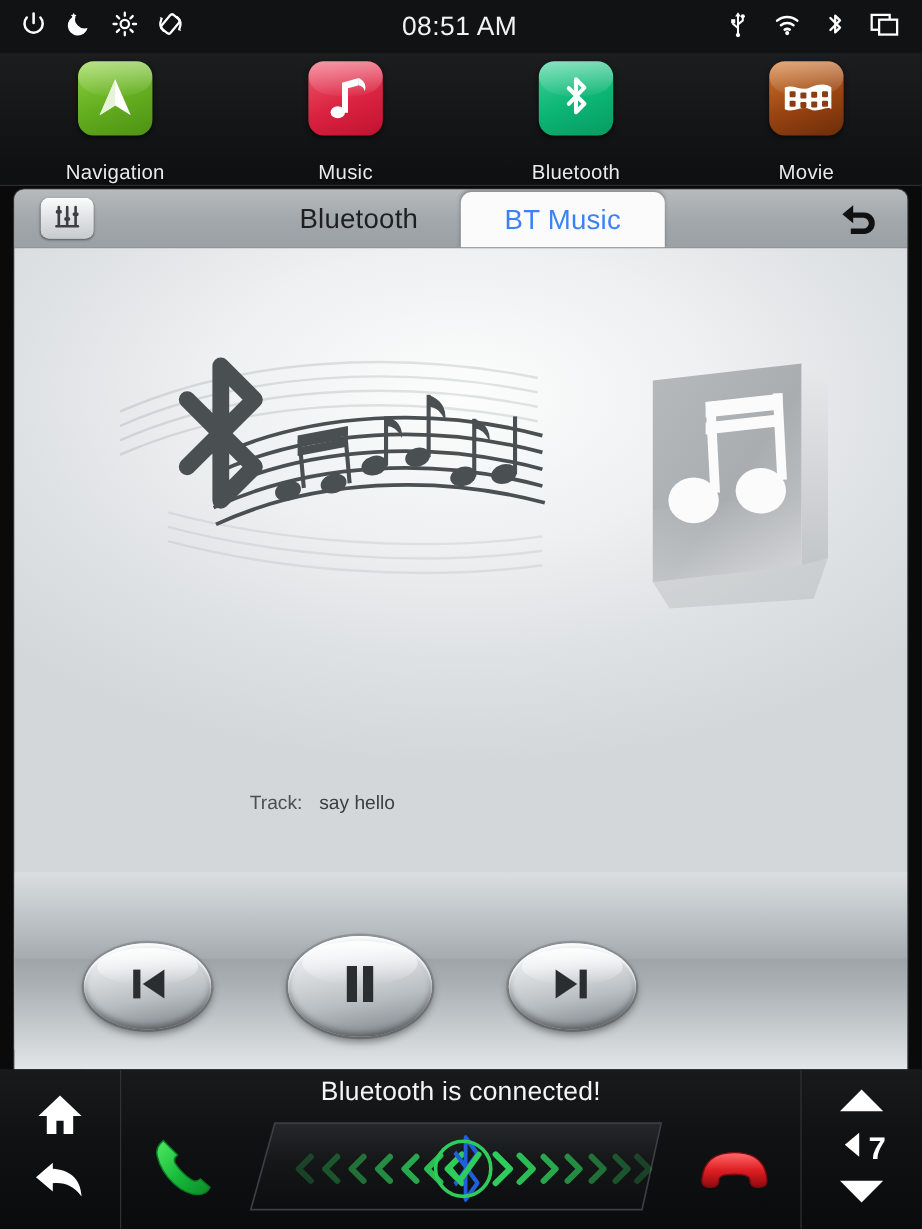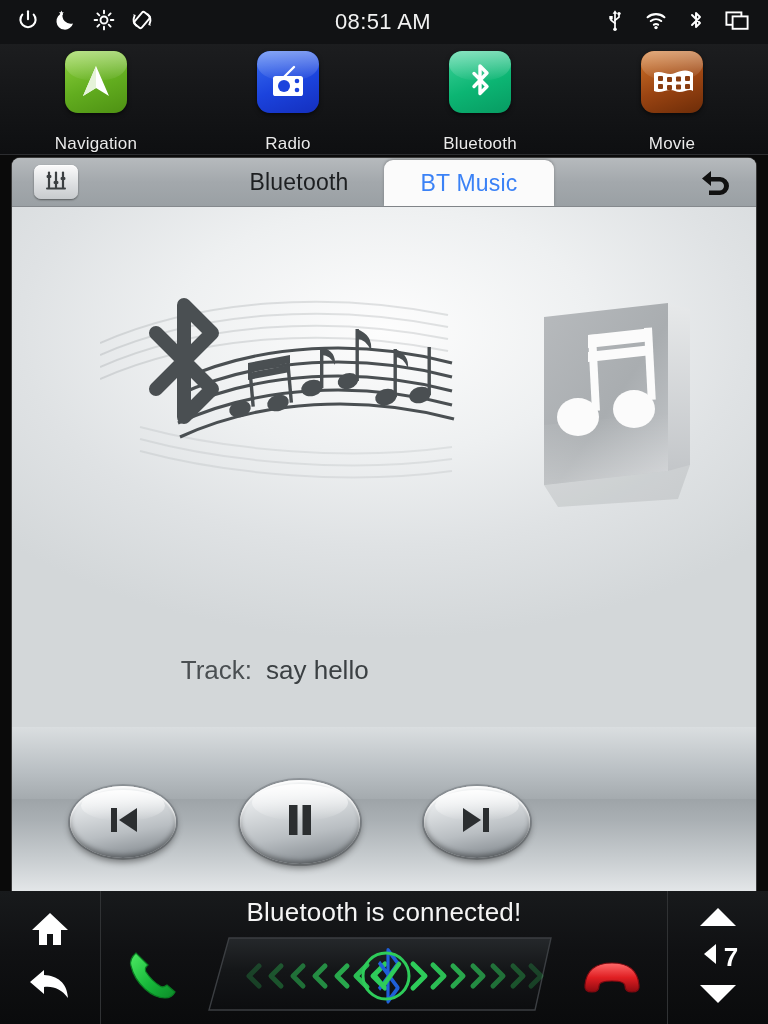--- a/index.html
+++ b/index.html
@@ -100,21 +100,21 @@
     background:linear-gradient(180deg,#9ea4a8 0%,#a9afb3 22%,#c6cbce 62%,#e4e7e9 100%);
   }
   .stage::before{
     content:"";position:absolute;left:0;top:520px;width:100%;height:74px;
     background:linear-gradient(180deg,#dadee0 0%,#b9bfc3 60%,#a3a9ad 100%);
   }
   .bt-art{position:absolute;left:88px;top:78px;width:360px;height:200px;}
   .album-art{position:absolute;right:38px;top:88px;width:190px;height:215px;}
 
   .meta{position:absolute;left:0;top:448px;width:100%;}
-  .meta-row{display:flex;align-items:baseline;font-size:26px;color:#3b4043;line-height:30px;}
+  .meta-row{display:flex;align-items:baseline;font-size:16px;color:#3b4043;line-height:30px;}
   .meta-key{width:240px;text-align:right;padding-right:14px;color:#4a4f52;}
   .meta-val{color:#3b4043;text-align:center;}
 
   .transport{
     position:absolute;left:0;top:555px;width:100%;height:120px;
     display:flex;align-items:center;padding-left:58px;gap:64px;z-index:3;
   }
   .tbtn{
     position:relative;border-radius:50%;
     background:linear-gradient(170deg,#fbfcfc 0%,#e3e6e8 26%,#b9bec2 62%,#8d9398 88%,#6f7479 100%);
@@ -154,21 +154,21 @@
     width:100px;display:flex;flex-direction:column;align-items:center;
     justify-content:space-around;padding:12px 0;
     border-right:1px solid #303234;
   }
   .bb-center{flex:1;position:relative;display:flex;flex-direction:column;align-items:center;}
   .bb-right{
     width:100px;display:flex;flex-direction:column;align-items:center;
     justify-content:space-between;padding:14px 0;
     border-left:1px solid #303234;
   }
-  .bb-status{color:#f5f5f5;font-size:26px;margin-top:6px;letter-spacing:.2px;}
+  .bb-status{color:#f5f5f5;font-size:22px;margin-top:6px;letter-spacing:.2px;}
   .visual-wrap{position:relative;width:100%;flex:1;display:flex;align-items:center;justify-content:center;}
   .phone-btn{position:absolute;top:50%;transform:translateY(-50%);}
   .phone-green{left:22px;}
   .phone-red{right:22px;}
   .visualizer{
     position:relative;width:370px;height:82px;
     display:flex;align-items:center;justify-content:center;
   }
   .vol-num{display:flex;align-items:center;gap:4px;color:#fff;font-size:26px;font-weight:bold;}
 </style>
@@ -261,30 +261,28 @@
       <div class="app">
         <div class="app-ico ic-nav">
           <svg width="38" height="40" viewBox="0 0 38 40">
               <path d="M19 4 L32 34 L19 26 L6 34 Z" fill="#fff"></path>
               <path d="M19 4 L19 26 L6 34 Z" fill="#e6f3da"></path>
             </svg>
         </div>
         <div class="app-label">Navigation</div>
       </div>
       <div class="app">
-        <div class="app-ico ic-radio">
-          <svg width="40" height="36" viewBox="0 0 40 36">
-              <path d="M16 13 L26 3" stroke="#fff" stroke-width="2.4" fill="none" stroke-linecap="round"></path>
-              <rect x="5" y="12" width="30" height="20" rx="2.6" fill="#fff"></rect>
-              <circle cx="16" cy="22" r="6" fill="#1b43dd"></circle>
-              <circle cx="29" cy="17" r="2.3" fill="#1b43dd"></circle>
-              <circle cx="29" cy="26" r="2.3" fill="#1b43dd"></circle>
-            </svg>
-        </div>
-        <div class="app-label">Radio</div>
+        <div class="app-ico ic-music">
+          <svg width="34" height="40" viewBox="0 0 34 40">
+              <path d="M14 32V7l14-4v6L19 11.5V32z" fill="#fff"></path>
+              <ellipse cx="10.5" cy="31.5" rx="6" ry="5" fill="#fff"></ellipse>
+              <path d="M28 3v6c2.8 1 4.6 2.6 5 5 1.4-3.8.2-8.6-5-11z" fill="#fff"></path>
+            </svg>
+        </div>
+        <div class="app-label">Music</div>
       </div>
       <div class="app">
         <div class="app-ico ic-bt">
           <svg width="28" height="42" viewBox="0 0 28 42">
               <path d="M8 12.5 L21 25.5 L14 32.5 V5 L21 12 L8 25.5" fill="none" stroke="#fff" stroke-width="3.4" stroke-linejoin="round" stroke-linecap="round"></path>
             </svg>
         </div>
         <div class="app-label">Bluetooth</div>
       </div>
       <div class="app">

